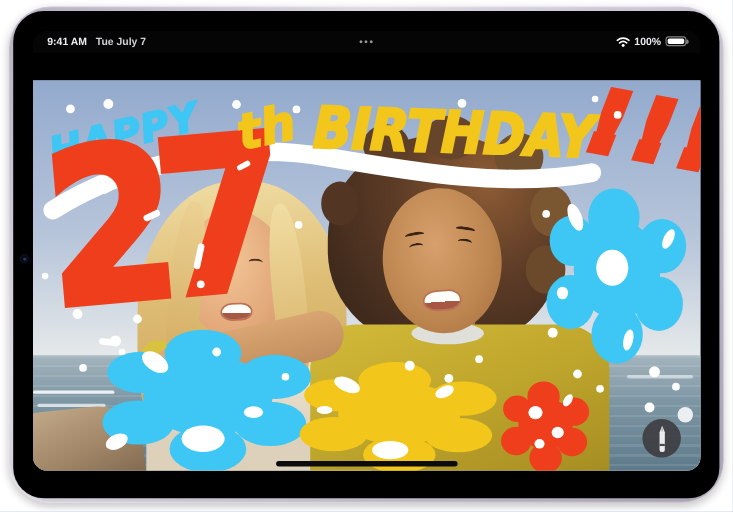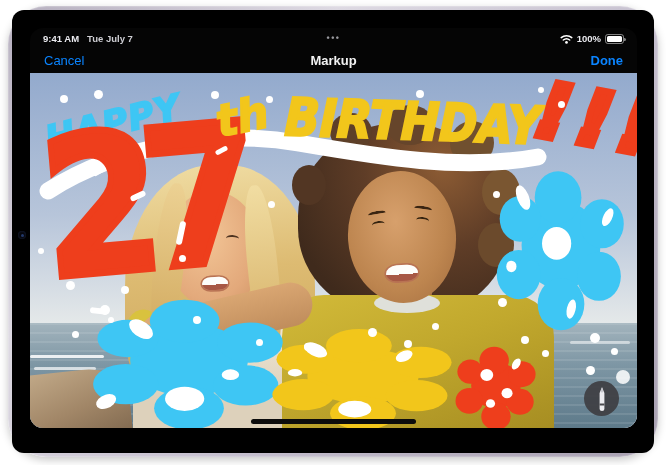--- a/index.html
+++ b/index.html
@@ -16,35 +16,35 @@
   }
   *{margin:0;padding:0;box-sizing:border-box;}
   html,body{width:666px;height:465px;background:#ffffff;overflow:hidden;
     font-family:"Liberation Sans","DejaVu Sans",sans-serif;}
   .stage{position:relative;width:666px;height:465px;}
 
   
   .frame{position:absolute;left:8px;top:6px;width:650px;height:451px;border-radius:38px;
     background:linear-gradient(135deg,#b5aebe 0%,#ddd9e2 30%,#c6c0cf 60%,#a79fb0 100%);
     box-shadow:0 3px 8px rgba(0,0,0,.22), inset 0 0 2px rgba(255,255,255,.8);}
-  .bezel{position:absolute;left:4px;top:4px;right:4px;bottom:4px;border-radius:12px;background:#000;padding-left:48px;}
+  .bezel{position:absolute;left:4px;top:4px;right:4px;bottom:4px;border-radius:28px;background:#000;padding-left:48px;}
   .camera{position:absolute;left:6px;top:221px;width:8px;height:8px;border-radius:50%;
     background:#07070c;box-shadow:inset 0 0 2px #1c2a4a;}
   .camera::after{content:"";position:absolute;left:2.5px;top:2.5px;width:3px;height:3px;border-radius:50%;background:#233a6b;}
   .screen{position:absolute;left:18px;top:18px;width:607px;height:400px;border-radius:13px;
     overflow:hidden;background:#000;}
 
   
   .statusbar{position:absolute;left:0;top:0;width:100%;height:20px;background:#050505;
     display:flex;align-items:center;justify-content:space-between;padding:0 13px;z-index:30;}
   .sb-left{display:flex;gap:8px;align-items:center;font-size:9.5px;font-weight:700;color:var(--status-text);}
   .sb-date{color:#cfcfd4;font-weight:700;}
   .sb-dots{position:absolute;left:50%;top:48%;transform:translate(-50%,-50%);
     font-size:9px;letter-spacing:1.5px;color:#98989d;font-weight:700;}
-  .sb-right{display:flex;gap:4px;align-items:flex-end;font-size:9.5px;font-weight:700;color:var(--status-text);}
+  .sb-right{display:flex;gap:4px;align-items:flex-start;font-size:9.5px;font-weight:700;color:var(--status-text);}
   .battery{position:relative;width:19px;height:9.5px;border:1px solid rgba(255,255,255,.5);
     border-radius:2.8px;display:inline-block;}
   .battery-fill{position:absolute;left:1px;top:1px;right:1px;bottom:1px;border-radius:1.5px;background:#fff;}
   .battery-nub{position:absolute;right:-3px;top:2.5px;width:1.8px;height:3.6px;
     background:rgba(255,255,255,.5);border-radius:0 1.5px 1.5px 0;}
 
   
   .navbar{position:absolute;left:0;top:20px;width:100%;height:25px;background:#050505;
     display:flex;align-items:center;z-index:30;}
   .navbtn{background:none;border:none;font-family:inherit;font-size:13px;color:var(--accent-blue);cursor:pointer;padding:0;}
@@ -164,25 +164,20 @@
               <circle cx="6.5" cy="8.4" r="1.35" fill="#fff"></circle>
             </svg>
             <span>100%</span>
             <span class="battery">
               <span class="battery-fill"></span>
               <span class="battery-nub"></span>
             </span>
           </div>
         </div>
 
-        <div class="navbar">
-          <button class="navbtn left">Cancel</button>
-          <span class="navtitle">Markup</span>
-          <button class="navbtn right">Done</button>
-        </div>
 
         <div class="photo">
           <div class="sky"></div>
           <div class="sea"></div>
           <div class="foam" style="left:0;top:282px;width:74px;height:3px;"></div>
           <div class="foam" style="left:4px;top:294px;width:62px;height:3px;opacity:.8;"></div>
           <div class="foam" style="left:540px;top:268px;width:60px;height:2.5px;opacity:.6;"></div>
           <div class="beach"></div>
 
           <div class="p left-hair"></div>

